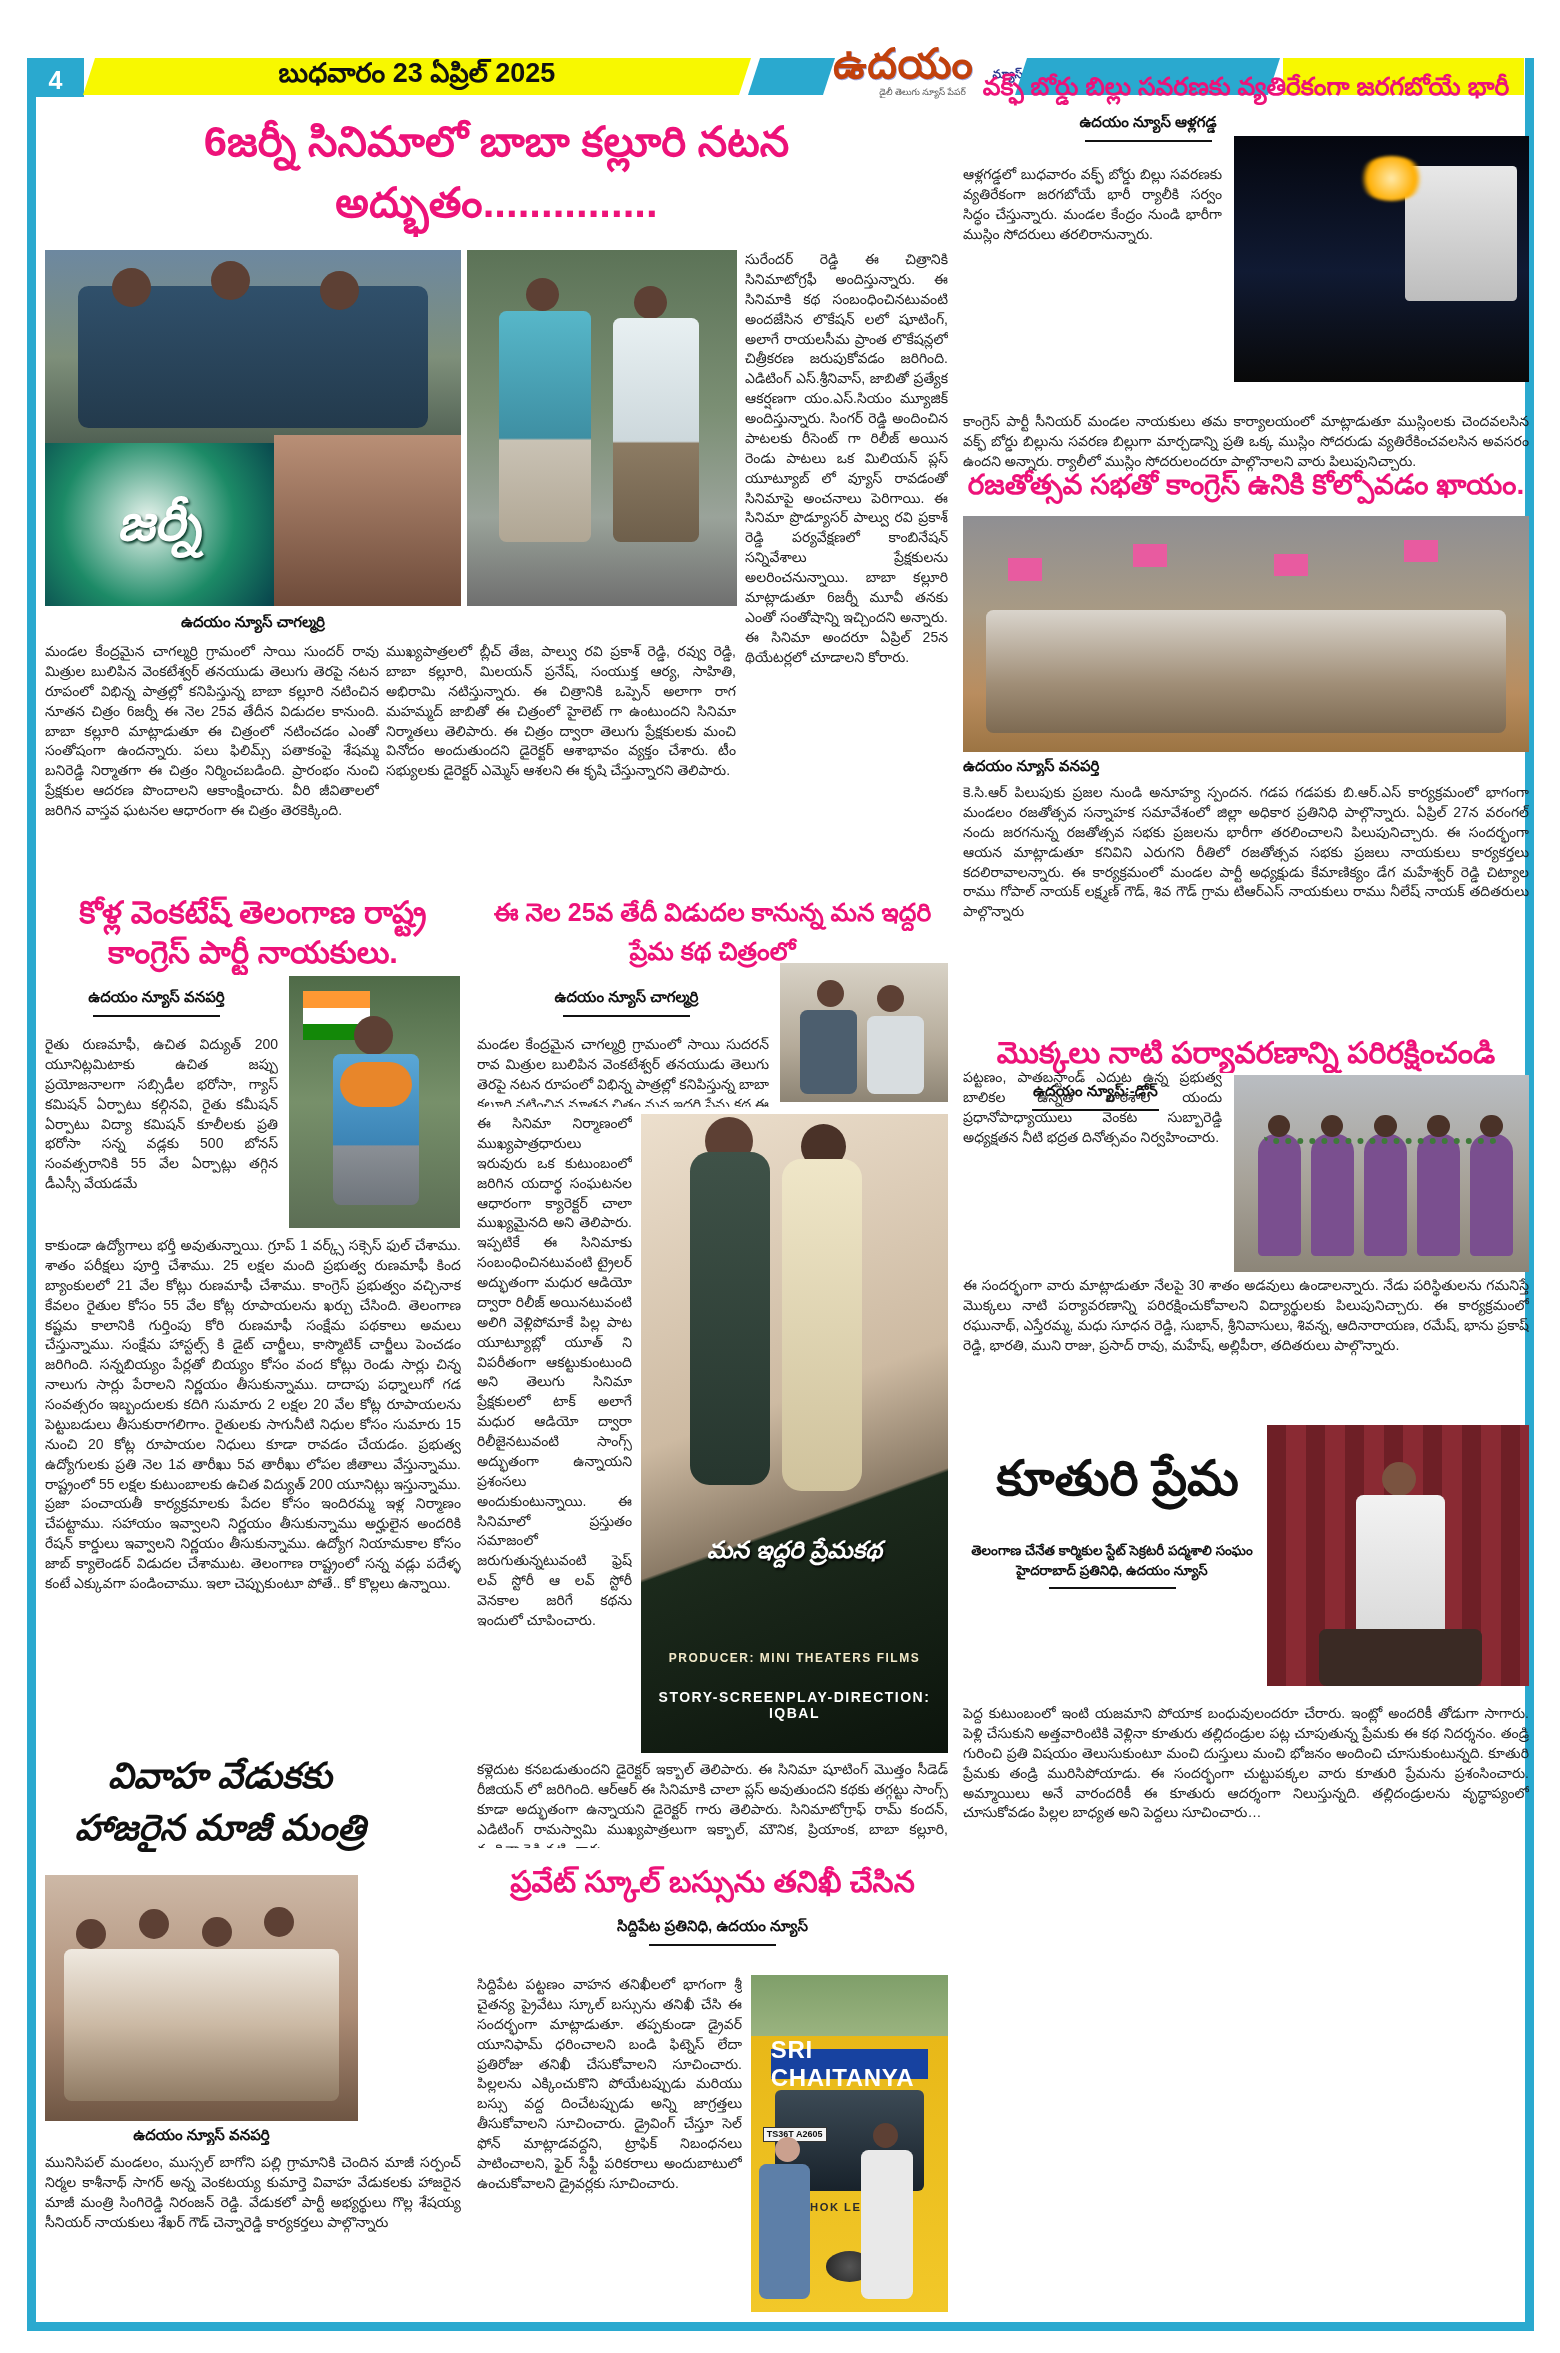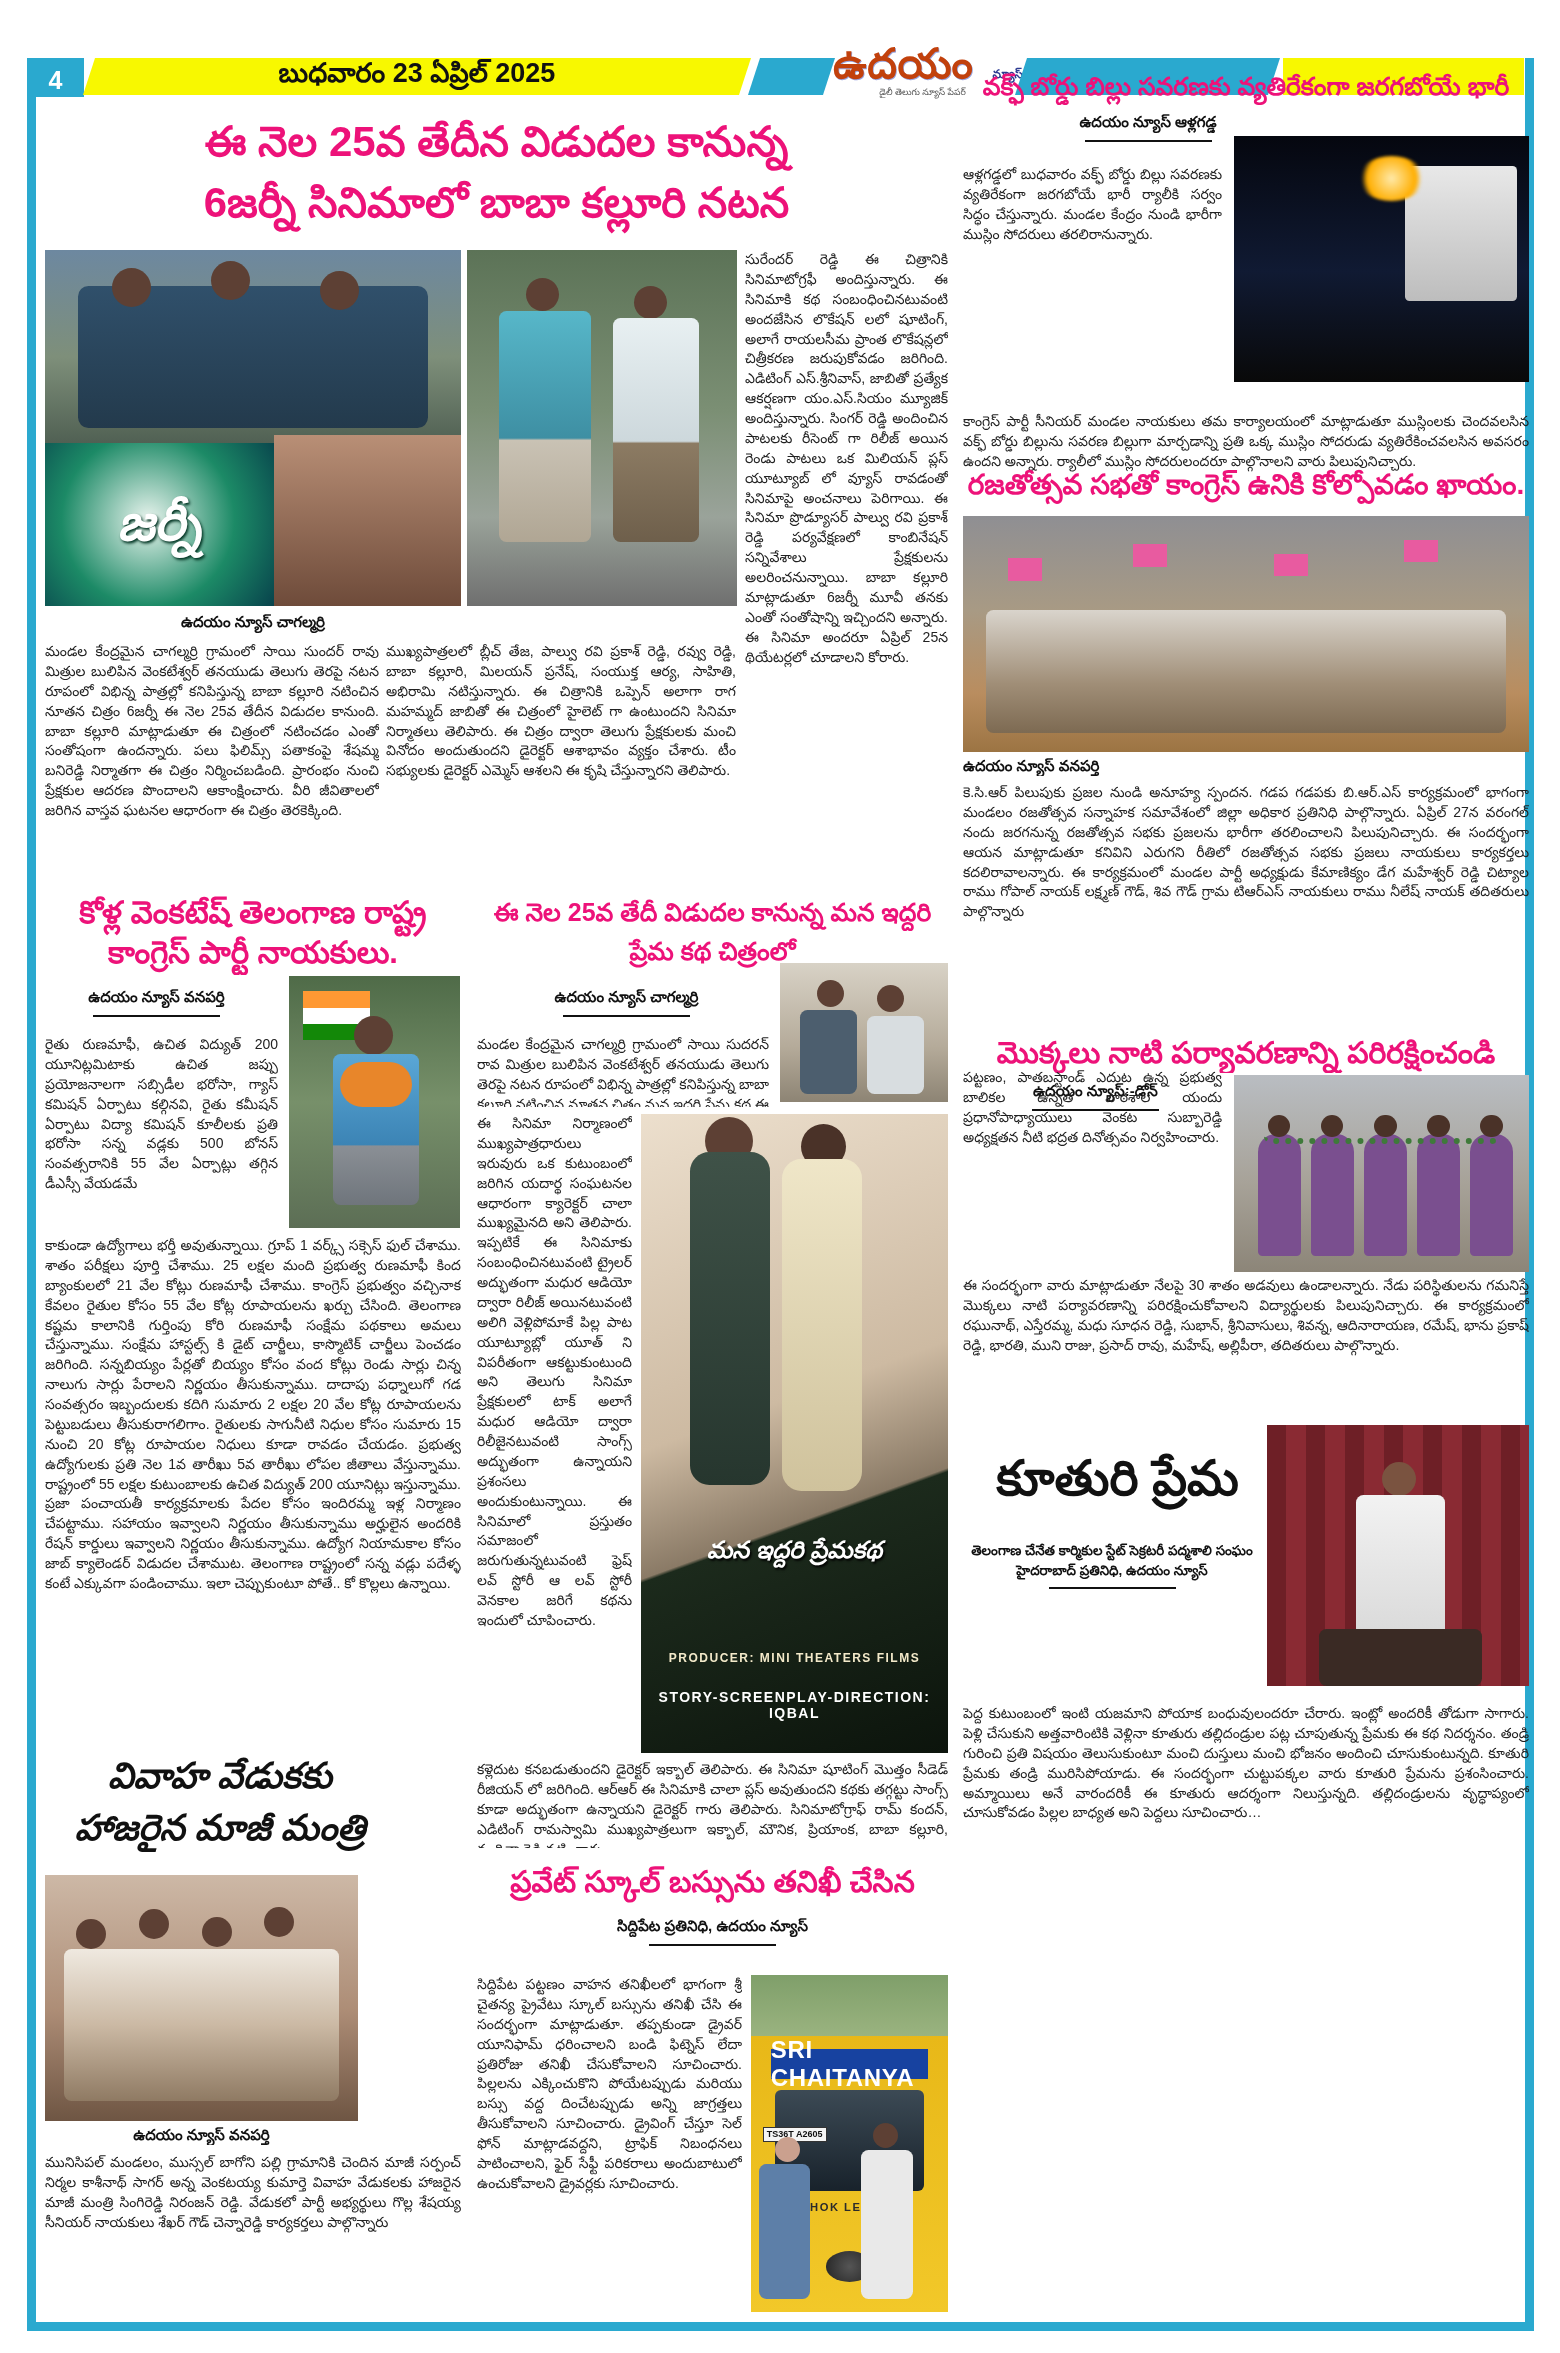--- a/index.html
+++ b/index.html
@@ -87,21 +87,20 @@
   </div>
   <div class="abs bar skew" style="left:754px;top:58px;width:75px;height:37px;"></div>
   <div class="abs" style="left:833px;top:43px;width:179px;height:54px;text-align:center;">
     <span class="masthead">ఉదయం</span><span class="masthead-sub">న్యూస్</span>
     <div class="masthead-tag">డైలీ తెలుగు న్యూస్ పేపర్</div>
   </div>
   <div class="abs bar skew" style="left:1021px;top:58px;width:253px;height:37px;"></div>
   <div class="abs band-yellow" style="left:1283px;top:58px;width:241px;height:37px;"></div>
 
   <div class="abs h-pink" style="left:45px;top:112px;width:903px;height:127px;font-size:42px;line-height:1.45;">
-    <div>ఈ నెల 25వ తేదీన విడుదల కానున్న</div>
     <div>6జర్నీ సినిమాలో బాబా కల్లూరి నటన అద్భుతం...............</div>
   </div>
 
   <div class="abs ph ph-journey" style="left:45px;top:250px;width:416px;height:356px;">
     <div class="jeep"></div>
     <div class="head" style="left:16%;top:5%;width:39px;height:39px;"></div>
     <div class="head" style="left:40%;top:3%;width:39px;height:39px;"></div>
     <div class="head" style="left:66%;top:6%;width:39px;height:39px;"></div>
     <div class="poster">
         <span>జర్నీ</span>

